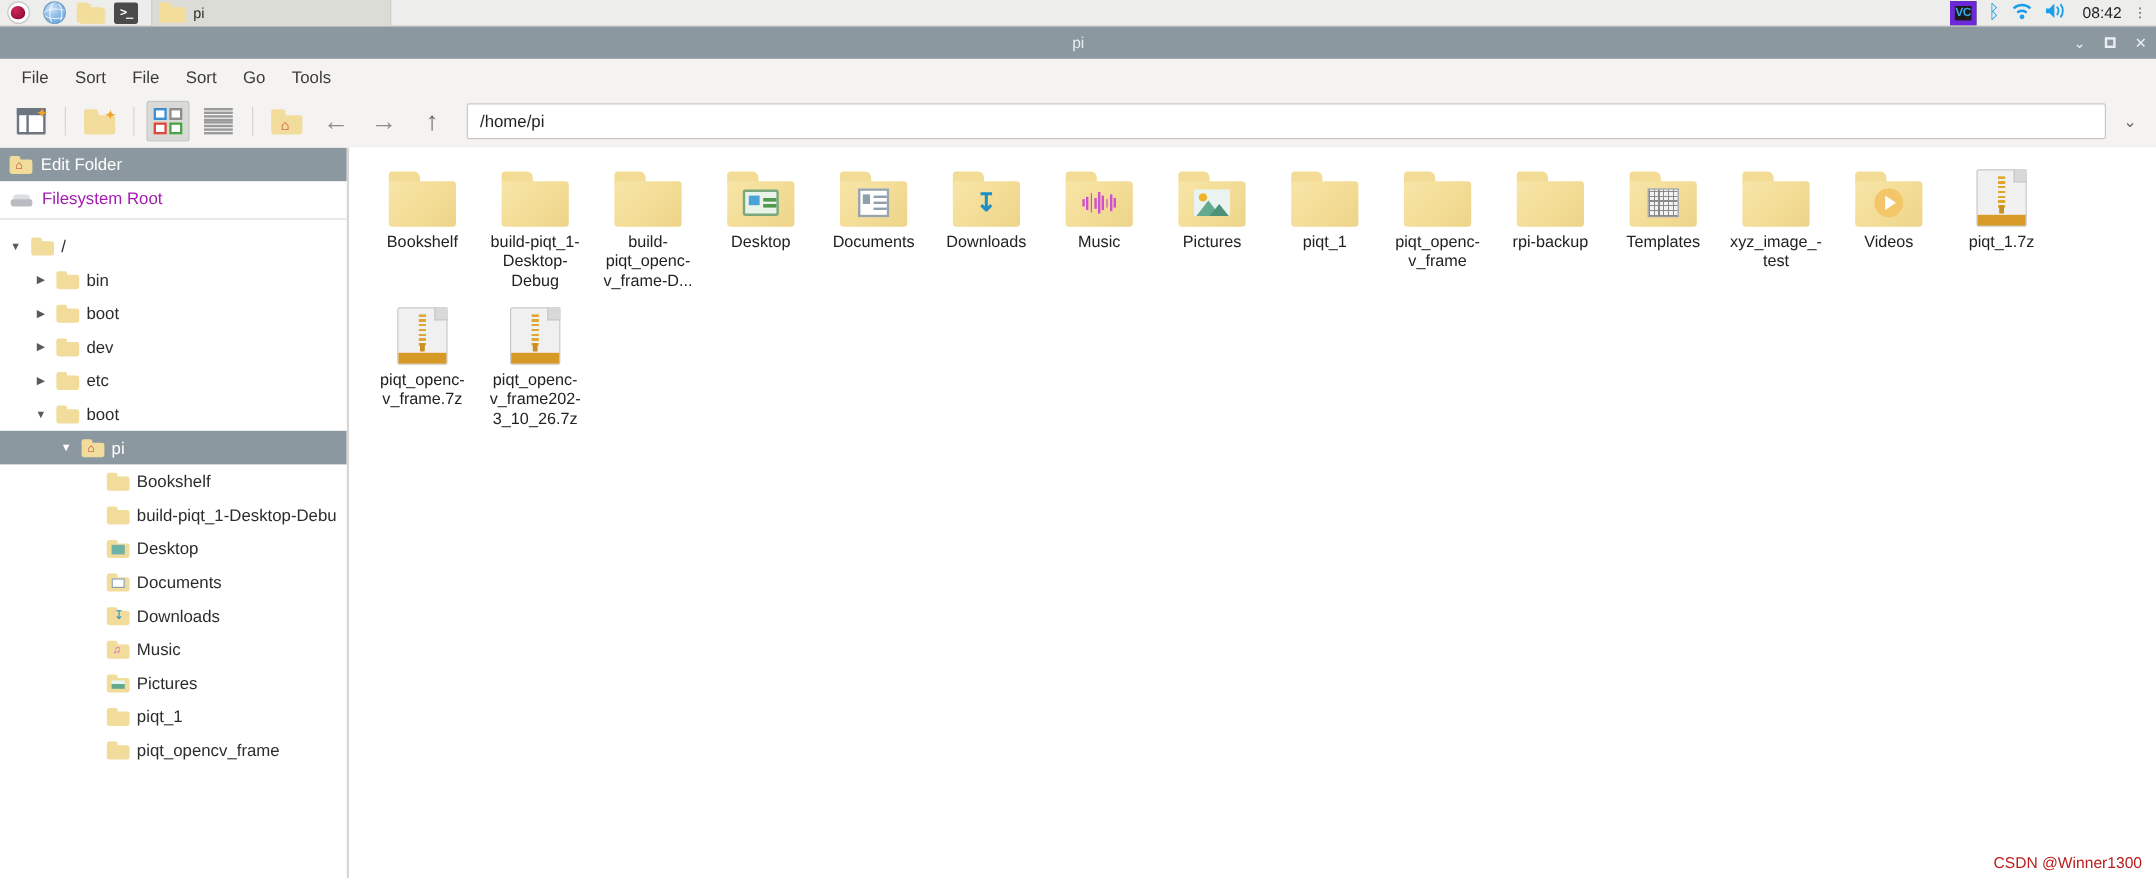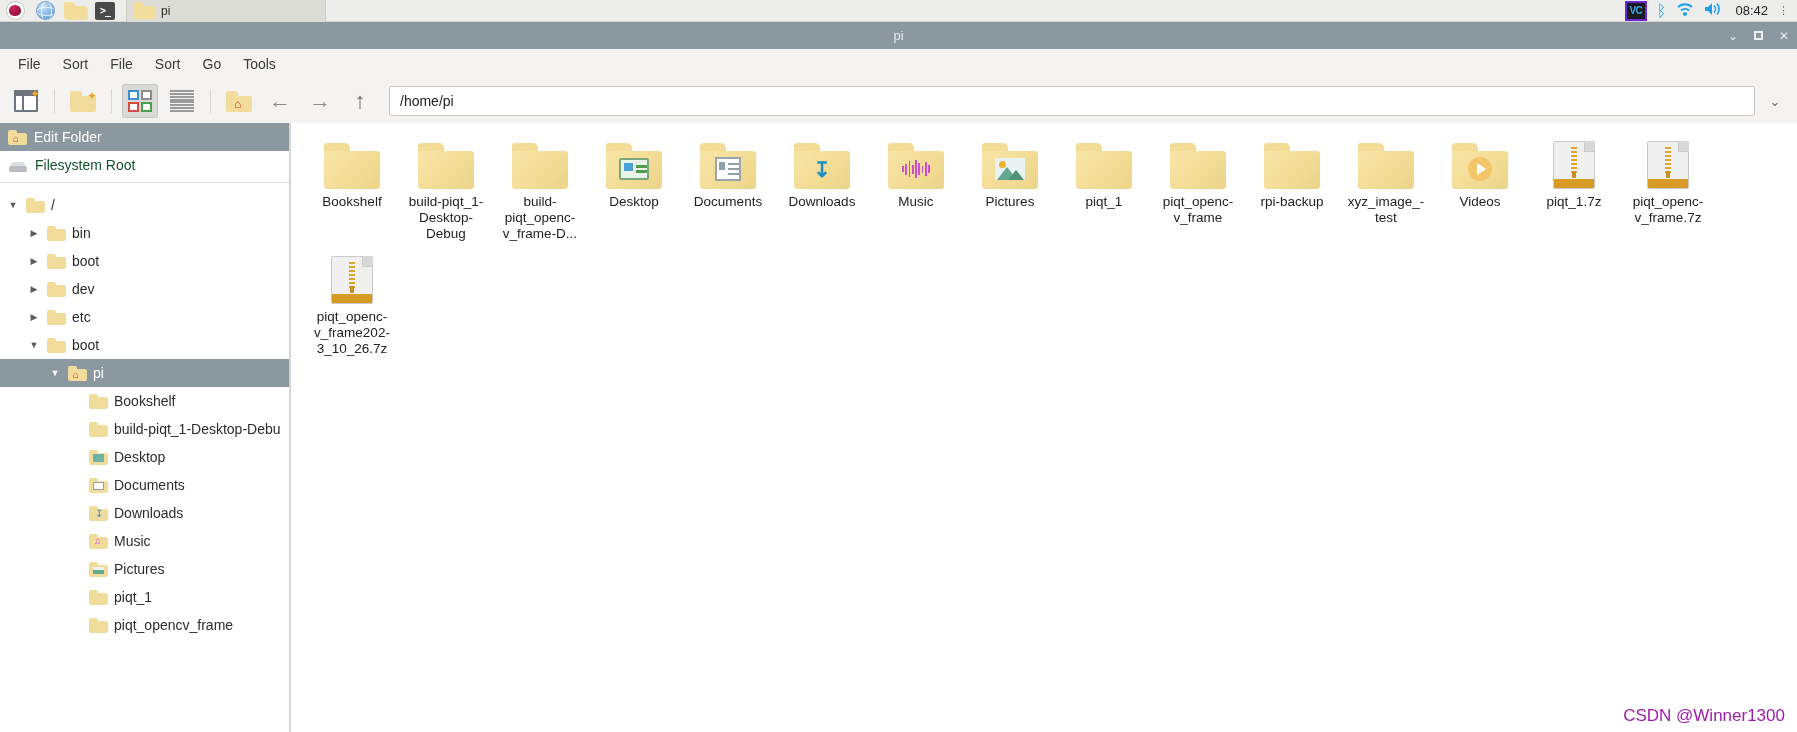--- a/index.html
+++ b/index.html
@@ -60,21 +60,21 @@
     font-size: 10px; font-weight: bold; letter-spacing: -1px;
   }
   #task-button {
     height: 22px; min-width: 200px; background: #dcdcd6;
     display: flex; align-items: center; gap: 6px; padding: 0 10px 0 6px;
     border-left: 1px solid #cfcfc8; border-right: 1px solid #cfcfc8;
     font-size: 12px; color: #2b2b2b; margin-left: 6px;
   }
   #tray { margin-left: auto; display: flex; align-items: center; gap: 10px; padding-right: 8px; }
   .vnc-icon {
-    width: 22px; height: 20px; background: #1b1b1b; border: 2px solid #6d28d9;
+    width: 22px; height: 20px; background: #1b1b1b; border: 4px solid #6d28d9;
     display: flex; align-items: center; justify-content: center;
     color: #33a9ec; font-size: 10px; font-weight: bold;
     font-family: "Liberation Sans", sans-serif; letter-spacing: -0.5px;
   }
   .bt-icon { color: #1c9fe8; font-size: 16px; line-height: 1; }
   .wifi-icon { color: #1c9fe8; font-size: 15px; line-height: 1; }
   .vol-icon { color: #1c9fe8; font-size: 16px; line-height: 1; }
   #clock { font-size: 13px; color: #1d1d1d; padding-left: 2px; }
   #tray-extra { font-size: 11px; color: #555; }
 
@@ -152,21 +152,21 @@
 
   
   #body { flex: 1; display: flex; min-height: 0; background: #fff; }
 
   #sidebar {
     width: 291px; background: #ffffff; border-right: 2px solid #d7d5d1;
     display: flex; flex-direction: column; overflow: hidden; flex: 0 0 291px;
   }
   .places-row {
     height: 28px; display: flex; align-items: center; gap: 7px;
-    padding-left: 8px; font-size: 14px; color: #14532d;
+    padding-left: 8px; font-size: 14px; color: #a21caf;
   }
   .places-row.selected { background: #8b98a0; color: #ffffff; }
   .places-sep { height: 1px; background: #dddbd7; margin: 3px 0; }
 
   .mini-folder { width: 19px; height: 15px; position: relative; flex: 0 0 19px; }
   .mini-folder .b { position: absolute; left: 0; bottom: 0; width: 19px; height: 12px; background: #f2dc9c; border-radius: 1px 2px 2px 2px; }
   .mini-folder .t { position: absolute; left: 0; top: 0; width: 9px; height: 4px; background: #f2dc9c; border-radius: 2px 2px 0 0; }
   .mini-folder .g { position: absolute; left: 5px; top: 4px; font-size: 10px; line-height: 1; }
   .drive-ic { width: 20px; height: 14px; position: relative; flex: 0 0 20px; }
   .drive-ic .d1 { position: absolute; left: 1px; bottom: 0; width: 18px; height: 6px; background: #b9bcc0; border-radius: 2px; }
@@ -233,21 +233,21 @@
   .em-templ { width: 26px; height: 24px; background:
     repeating-linear-gradient(0deg, #8a8a8a 0 1px, transparent 1px 4px),
     repeating-linear-gradient(90deg, #8a8a8a 0 1px, transparent 1px 4px), #f2f2f2;
     border: 1px solid #9a9a9a; }
   .em-video { width: 24px; height: 24px; border-radius: 50%; background: #f3c66a;
     display: flex; align-items: center; justify-content: center; }
   .em-video::after { content: ""; border-left: 9px solid #ffffff; border-top: 6px solid transparent; border-bottom: 6px solid transparent; margin-left: 3px; }
 
   #watermark {
     position: absolute; right: 12px; bottom: 6px;
-    font-size: 17px; color: #a21caf;
+    font-size: 13px; color: #b91c1c;
   }
 </style>
 </head>
 <body>
 
 <div id="taskbar">
   <div class="tb-launch">
     <div class="tb-icon">
       <div class="rpi-logo">
           <div class="rpi-berry"></div>
@@ -668,20 +668,32 @@
                 <span class="emblem"></span>
               </span>
             </div>
             <div class="name">rpi-backup</div>
           </div>
           <div class="cell">
             <div class="icon-slot">
               <span class="big-folder">
                 <span class="bt"></span>
                 <span class="bb"></span>
+                <span class="emblem">
+                  <span class="em-templ"></span>
+                </span>
+              </span>
+            </div>
+            <div class="name">Templates</div>
+          </div>
+          <div class="cell">
+            <div class="icon-slot">
+              <span class="big-folder">
+                <span class="bt"></span>
+                <span class="bb"></span>
                 <span class="emblem"></span>
               </span>
             </div>
             <div class="name">xyz_image_-
 test</div>
           </div>
           <div class="cell">
             <div class="icon-slot">
               <span class="big-folder">
                 <span class="bt"></span>

